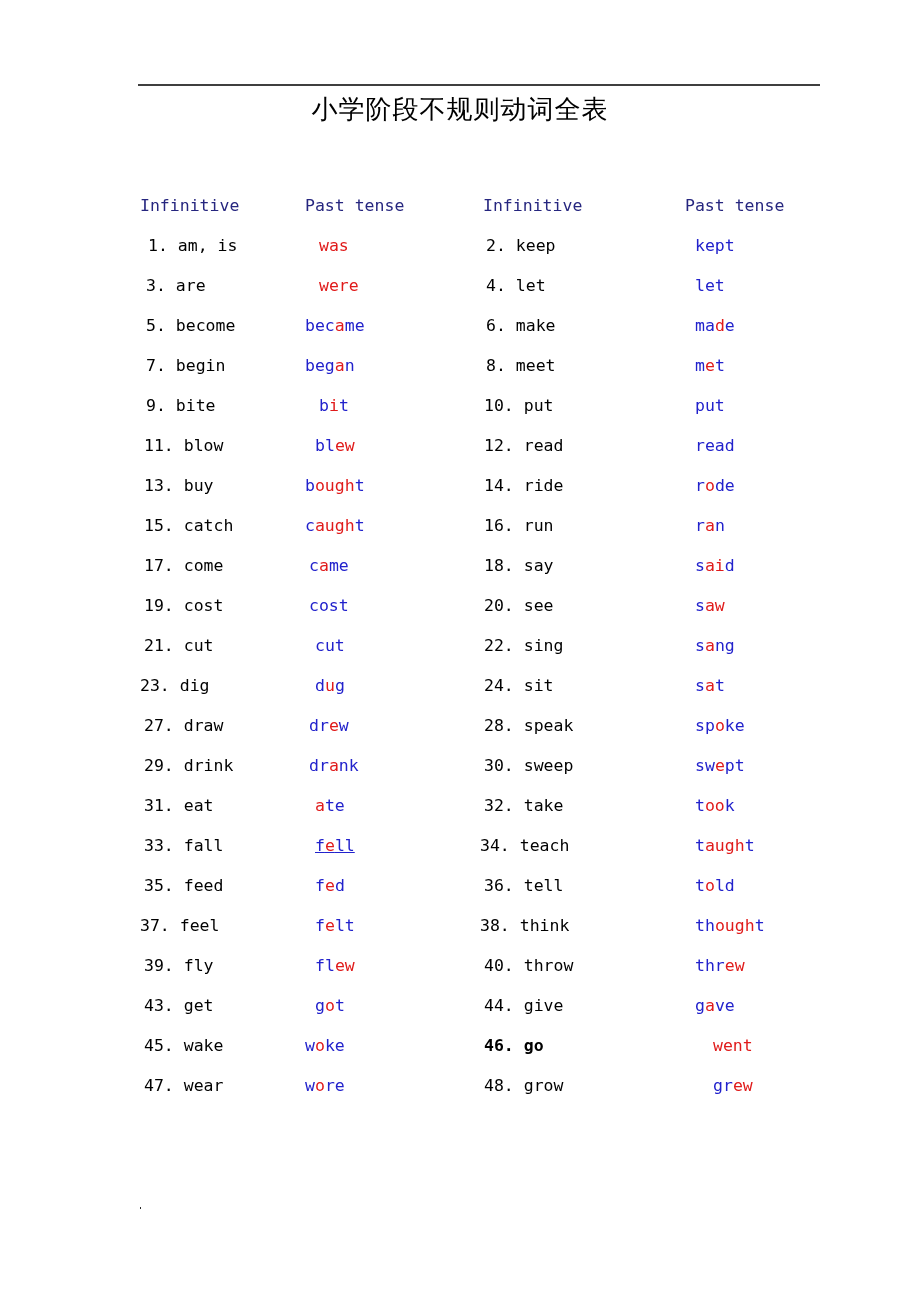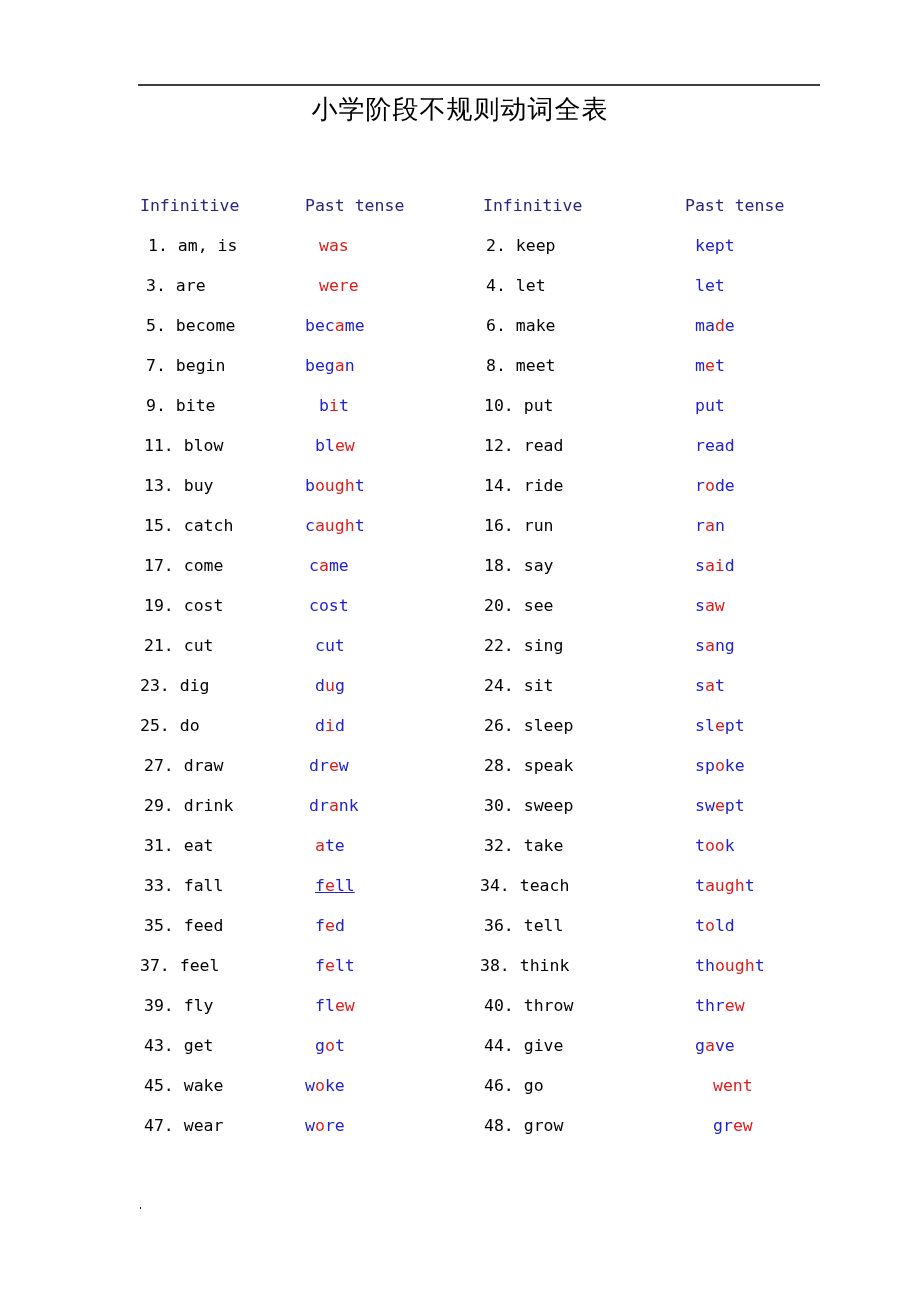--- a/index.html
+++ b/index.html
@@ -151,26 +151,20 @@
           <div class="cell inf c3" style="margin-left: 0px; left: 484px;">22. sing</div>
           <div class="cell past c4" style="margin-left: 0px; left: 695px;"><span class="b">s</span><span class="r">a</span><span class="b">ng</span></div>
         </div>
         <div class="row">
           <div class="cell inf c1" style="margin-left: 0px; left: 140px;">23. dig</div>
           <div class="cell past c2" style="margin-left: 0px; left: 315px;"><span class="b">d</span><span class="r">u</span><span class="b">g</span></div>
           <div class="cell inf c3" style="margin-left: 0px; left: 484px;">24. sit</div>
           <div class="cell past c4" style="margin-left: 0px; left: 695px;"><span class="b">s</span><span class="r">a</span><span class="b">t</span></div>
         </div>
         <div class="row">
-          <div class="cell inf c1" style="margin-left: 0px; left: 140px;">25. do</div>
-          <div class="cell past c2" style="margin-left: 0px; left: 315px;"><span class="b">d</span><span class="r">i</span><span class="b">d</span></div>
-          <div class="cell inf c3" style="margin-left: 0px; left: 484px;">26. sleep</div>
-          <div class="cell past c4" style="margin-left: 0px; left: 695px;"><span class="b">sl</span><span class="r">e</span><span class="b">pt</span></div>
-        </div>
-        <div class="row">
           <div class="cell inf c1" style="margin-left: 0px; left: 144px;">27. draw</div>
           <div class="cell past c2" style="margin-left: 0px; left: 309px;"><span class="b">dr</span><span class="r">e</span><span class="b">w</span></div>
           <div class="cell inf c3" style="margin-left: 0px; left: 484px;">28. speak</div>
           <div class="cell past c4" style="margin-left: 0px; left: 695px;"><span class="b">sp</span><span class="r">o</span><span class="b">ke</span></div>
         </div>
         <div class="row">
           <div class="cell inf c1" style="margin-left: 0px; left: 144px; text-align: right;">29. drink</div>
           <div class="cell past c2" style="margin-left: 0px; left: 309px;"><span class="b">dr</span><span class="r">a</span><span class="b">nk</span></div>
           <div class="cell inf c3" style="margin-left: 0px; left: 484px;">30. sweep</div>
           <div class="cell past c4" style="margin-left: 0px; left: 695px;"><span class="b">sw</span><span class="r">e</span><span class="b">pt</span></div>
@@ -207,21 +201,21 @@
         </div>
         <div class="row">
           <div class="cell inf c1" style="margin-left: 0px; left: 144px;">43. get</div>
           <div class="cell past c2" style="margin-left: 0px; left: 315px;"><span class="b">g</span><span class="r">o</span><span class="b">t</span></div>
           <div class="cell inf c3" style="margin-left: 0px; left: 484px;">44. give</div>
           <div class="cell past c4" style="margin-left: 0px; left: 695px;"><span class="b">g</span><span class="r">a</span><span class="b">ve</span></div>
         </div>
         <div class="row">
           <div class="cell inf c1" style="margin-left: 0px; left: 144px;">45. wake</div>
           <div class="cell past c2" style="margin-left: 0px; left: 305px;"><span class="b">w</span><span class="r">o</span><span class="b">ke</span></div>
-          <div class="cell inf c3" style="margin-left: 0px; left: 484px;">46. go</div>
+          <div class="cell inf c3" style="margin-left: 0px; left: 484px; font-weight: bold;">46. go</div>
           <div class="cell past c4" style="margin-left: 0px; left: 713px;"><span class="r">went</span></div>
         </div>
         <div class="row">
           <div class="cell inf c1" style="margin-left: 0px; left: 144px;">47. wear</div>
           <div class="cell past c2" style="margin-left: 0px; left: 305px;"><span class="b">w</span><span class="r">o</span><span class="b">re</span></div>
           <div class="cell inf c3" style="margin-left: 0px; left: 484px;">48. grow</div>
           <div class="cell past c4" style="margin-left: 0px; left: 713px;"><span class="b">gr</span><span class="r">ew</span></div>
         </div>
       </div>
   </div>

